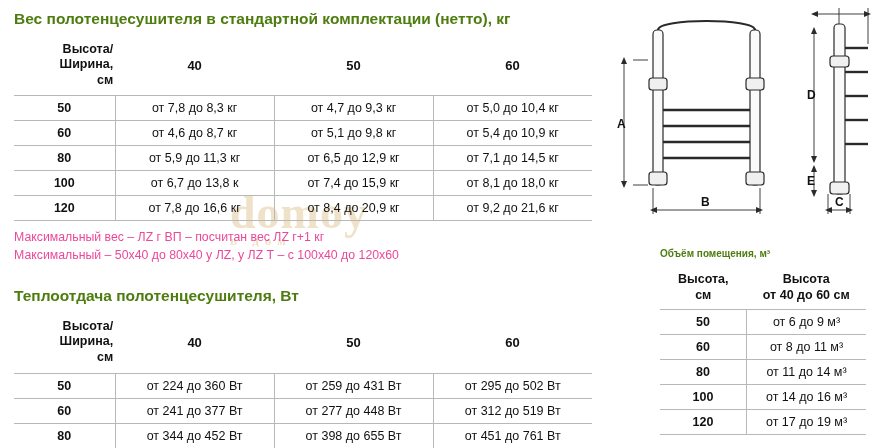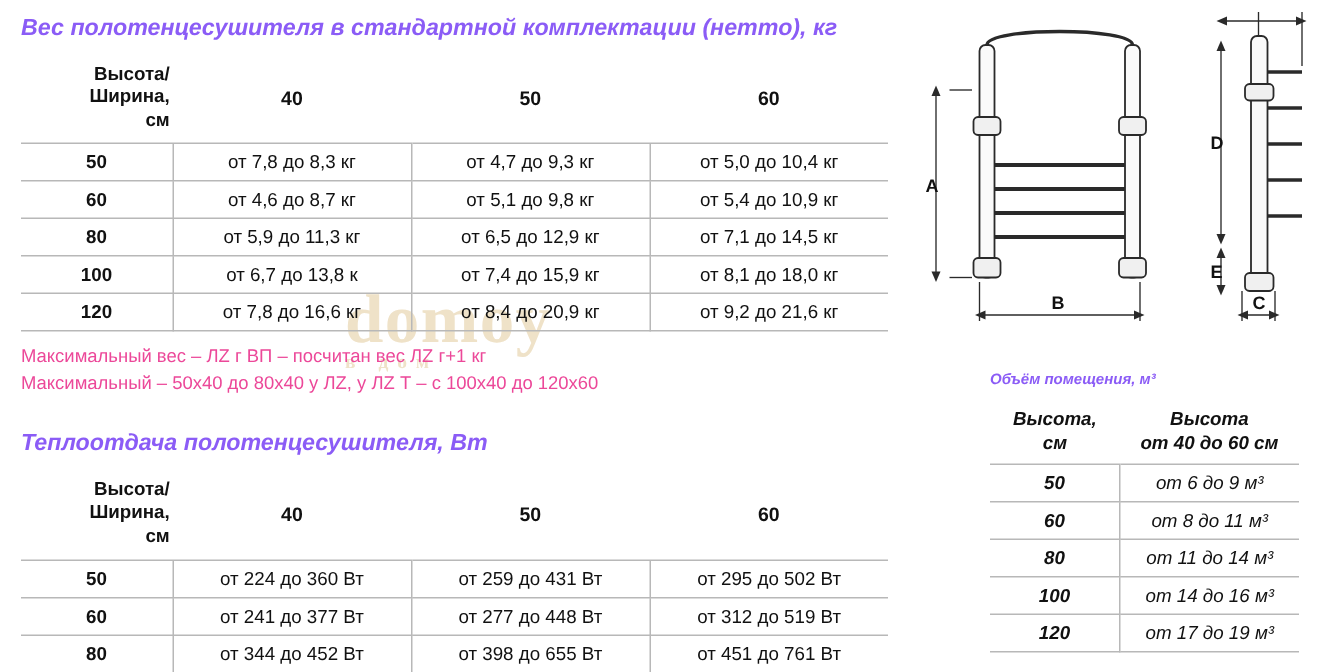--- a/index.html
+++ b/index.html
@@ -47,24 +47,23 @@
   .left-col {
     position: absolute;
     left: 14px;
     top: 10px;
     width: 578px;
     z-index: 2;
   }
   .block-title {
     font-size: 15.5px;
     font-weight: bold;
-    color: #8b5cf6;
+    color: #4d7c0f;
     margin: 0 0 10px 0;
     line-height: 1.2;
-    font-style: italic;
   }
   table.grid {
     border-collapse: collapse;
     width: 100%;
     font-size: 12.5px;
   }
   table.grid th, table.grid td {
     border: 1px solid #b8b8b8;
     text-align: center;
     padding: 5px 2px;
@@ -116,21 +115,20 @@
     z-index: 2;
   }
   .right-col .block-title {
     font-size: 10px;
     margin-bottom: 10px;
   }
   table.rgrid {
     border-collapse: collapse;
     width: 100%;
     font-size: 12.5px;
-    font-style: italic;
   }
   table.rgrid th, table.rgrid td {
     border: 1px solid #b8b8b8;
     text-align: center;
     padding: 5px 2px;
   }
   table.rgrid thead th {
     border: none;
     border-bottom: 1px solid #b8b8b8;
     font-weight: bold;

